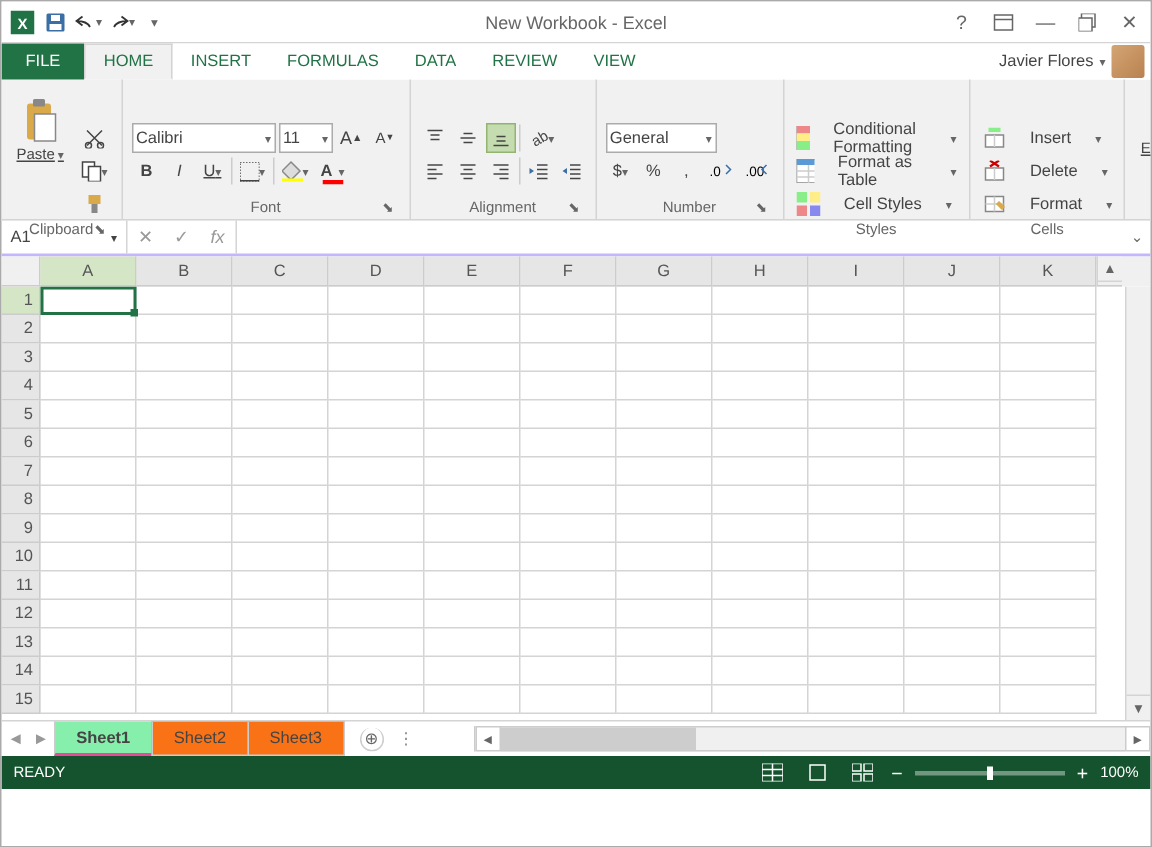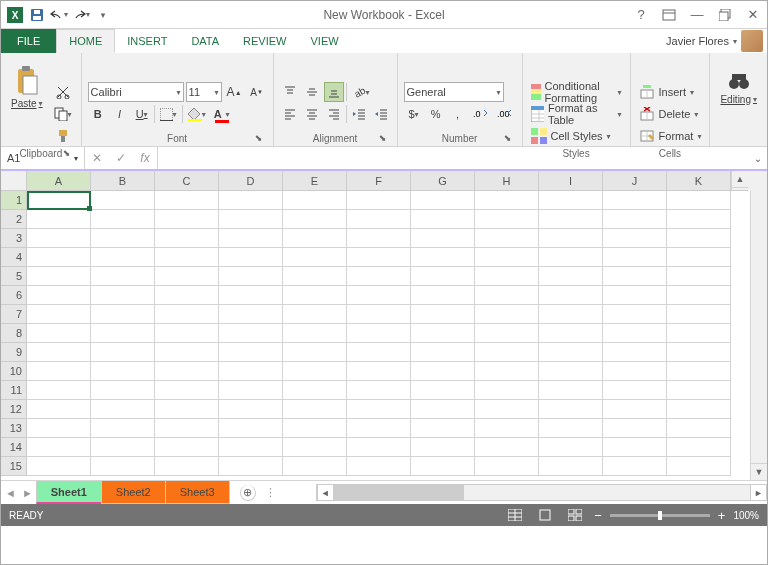--- a/index.html
+++ b/index.html
@@ -29,21 +29,21 @@
 .dlg-launcher { position: absolute; right: 2px; bottom: 2px; width: 12px; height: 12px; font-size: 9px; color: #666; cursor: pointer; display: flex; align-items: center; justify-content: center; }
 .vstack { display: flex; flex-direction: column; gap: 2px; margin-top: 27px; }
 .hstack { display: flex; gap: 2px; align-items: center; }
 .btn { height: 20px; min-width: 20px; display: flex; align-items: center; justify-content: center; cursor: pointer; border: 1px solid transparent; padding: 0 2px; font-size: 11px; }
 .btn.active { background: #c5dcb0; border: 1px solid #92b470; }
 .combo { height: 20px; border: 1px solid #ababab; background: #fff; display: flex; align-items: center; padding: 0 2px; font-size: 11px; }
 .combo .arrow { margin-left: auto; font-size: 8px; color: #666; padding-left: 4px; }
 .big-btn { display: flex; flex-direction: column; align-items: center; justify-content: center; cursor: pointer; padding: 2px 4px; height: 64px; text-decoration: underline; }
 .big-btn .icon-lg { font-size: 24px; }
 .big-btn .lbl { font-size: 10px; margin-top: 2px; display: flex; align-items: center; gap: 2px; }
-.small-item { display: flex; align-items: center; gap: 4px; font-size: 11px; cursor: pointer; height: 20px; padding: 0 2px; }
+.small-item { display: flex; align-items: center; gap: 16px; font-size: 11px; cursor: pointer; height: 20px; padding: 0 2px; }
 .arrow-sm { font-size: 8px; color: #666; }
 
 
 .formulabar { height: 24px; border-bottom: 2px solid #c4b5fd; display: flex; align-items: stretch; }
 .namebox { width: 84px; border-right: 1px solid #d4d4d4; display: flex; align-items: center; padding: 0 6px; font-size: 11px; }
 .namebox .arrow { margin-left: auto; font-size: 8px; }
 .fbar-btns { display: flex; align-items: center; border-right: 1px solid #d4d4d4; }
 .fbar-btn { width: 24px; display: flex; align-items: center; justify-content: center; color: #999; font-size: 12px; cursor: pointer; }
 .fbar-input { flex: 1; padding: 0 6px; display: flex; align-items: center; }
 .fbar-expand { width: 18px; display: flex; align-items: center; justify-content: center; color: #666; font-size: 10px; cursor: pointer; }
@@ -75,21 +75,21 @@
 .sheet-tabs { display: flex; align-items: stretch; height: 100%; }
 .sheet-tab { padding: 0 14px; display: flex; align-items: center; font-size: 11px; border: 1px solid #ccc; border-top: none; background: #f97316; cursor: pointer; margin-left: -1px; }
 .sheet-tab.active { border-bottom: 2px solid #ec4899; font-weight: bold; background: #86efac; }
 .new-sheet { width: 24px; display: flex; align-items: center; justify-content: center; cursor: pointer; color: #666; border: 1px solid #ccc; border-top: none; border-radius: 50%; height: 16px; width: 16px; margin-left: 10px; align-self: center; }
 .hscroll-area { flex: 1; display: flex; align-items: center; border-left: 1px solid #ccc; margin-left: 30px; }
 .hscroll-area .scroll-btn { width: 17px; height: 17px; border: 1px solid #ccc; }
 .hscroll-track { flex: 1; height: 17px; background: #f0f0f0; border-top: 1px solid #ccc; border-bottom: 1px solid #ccc; position: relative; }
 .hscroll-thumb { position: absolute; left: 0; top: 0; bottom: 0; width: 130px; background: #cdcdcd; }
 
 
-.statusbar { height: 22px; background: #737373; color: #fff; display: flex; align-items: center; padding: 0 8px; font-size: 10px; }
+.statusbar { height: 22px; background: #14532d; color: #fff; display: flex; align-items: center; padding: 0 8px; font-size: 10px; }
 .status-left { }
 .status-right { margin-left: auto; display: flex; align-items: center; gap: 8px; }
 .view-btn { width: 22px; height: 16px; display: flex; align-items: center; justify-content: center; cursor: pointer; }
 .zoom-slider { width: 100px; height: 3px; background: rgba(255,255,255,0.4); position: relative; }
 .zoom-thumb { position: absolute; left: 48px; top: -3px; width: 4px; height: 9px; background: #fff; }
 .zoom-btn { cursor: pointer; font-size: 13px; }
 
 svg { display: block; }
 </style>
 </head>
@@ -143,20 +143,21 @@
         </svg>
       </div>
     <div class="win-btn">✕</div>
   </div>
 </div>
 
 <div class="tabbar">
   <div class="tab file">FILE</div>
   <div class="tab active">HOME</div>
   <div class="tab">INSERT</div>
+  <div class="tab">FORMULAS</div>
   <div class="tab">DATA</div>
   <div class="tab">REVIEW</div>
   <div class="tab">VIEW</div>
   <div class="user-area">
     <span>Javier Flores</span>
     <span class="arrow-sm">▾</span>
     <div class="avatar"></div>
   </div>
 </div>
 
@@ -328,21 +329,21 @@
               <line x1="6" y1="12" x2="13" y2="12" stroke="#444"></line>
             </svg>
           </div>
       </div>
     </div>
     <div class="group-label"><span>Alignment</span><div class="dlg-launcher">⬊</div></div>
   </div>
 
   <div class="group">
     <div class="group-body vstack">
-      <div class="combo" style="width:100px">
+      <div class="combo" style="width:74px">
           <span>General</span>
           <span class="arrow">▾</span>
         </div>
       <div class="hstack">
         <div class="btn">
             <span>$</span>
             <span class="arrow-sm">▾</span>
           </div>
         <div class="btn">%</div>
         <div class="btn">,</div>

